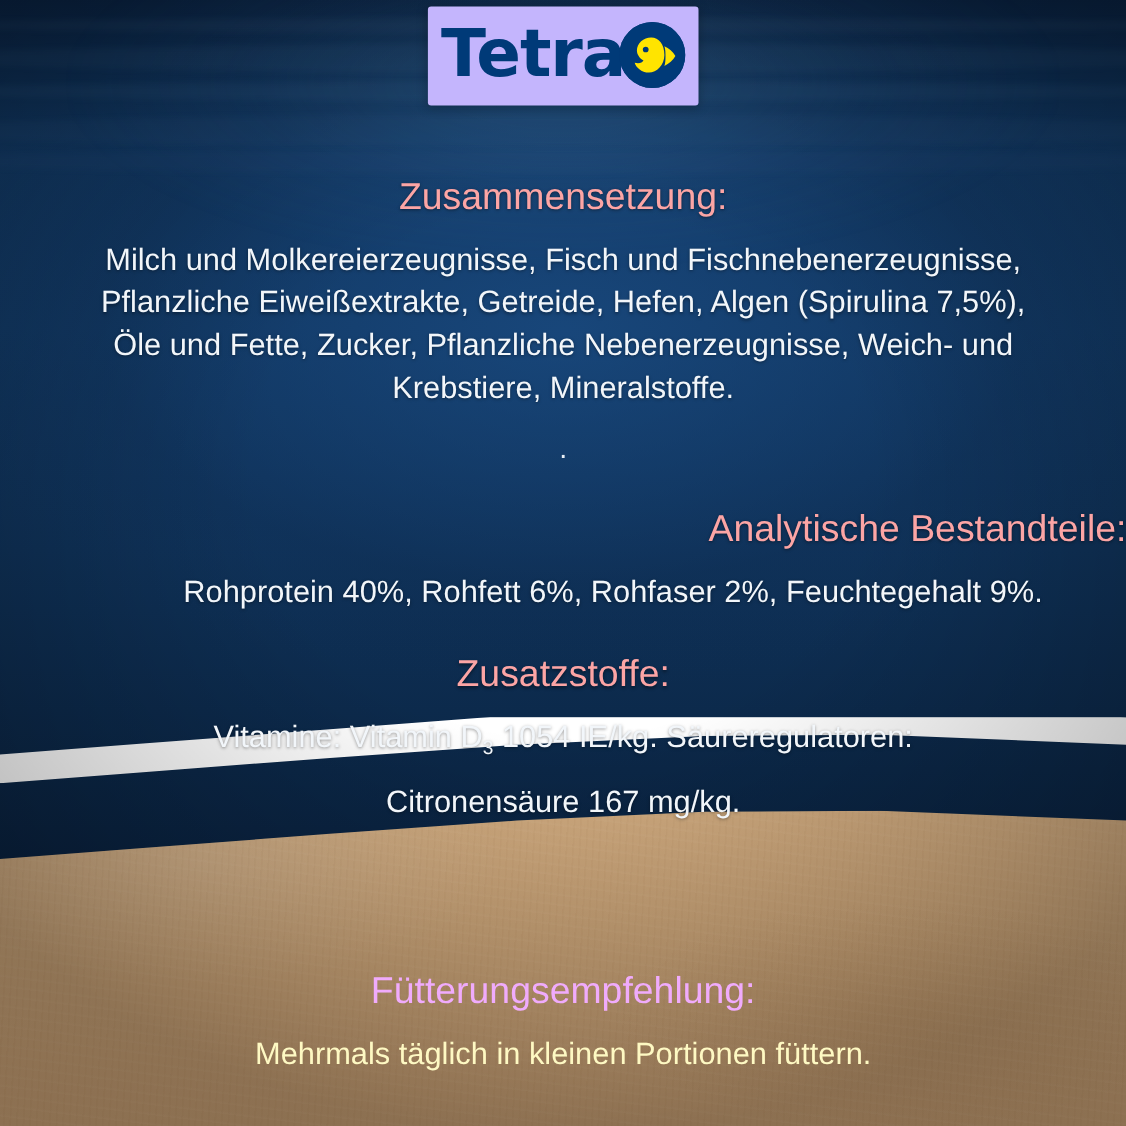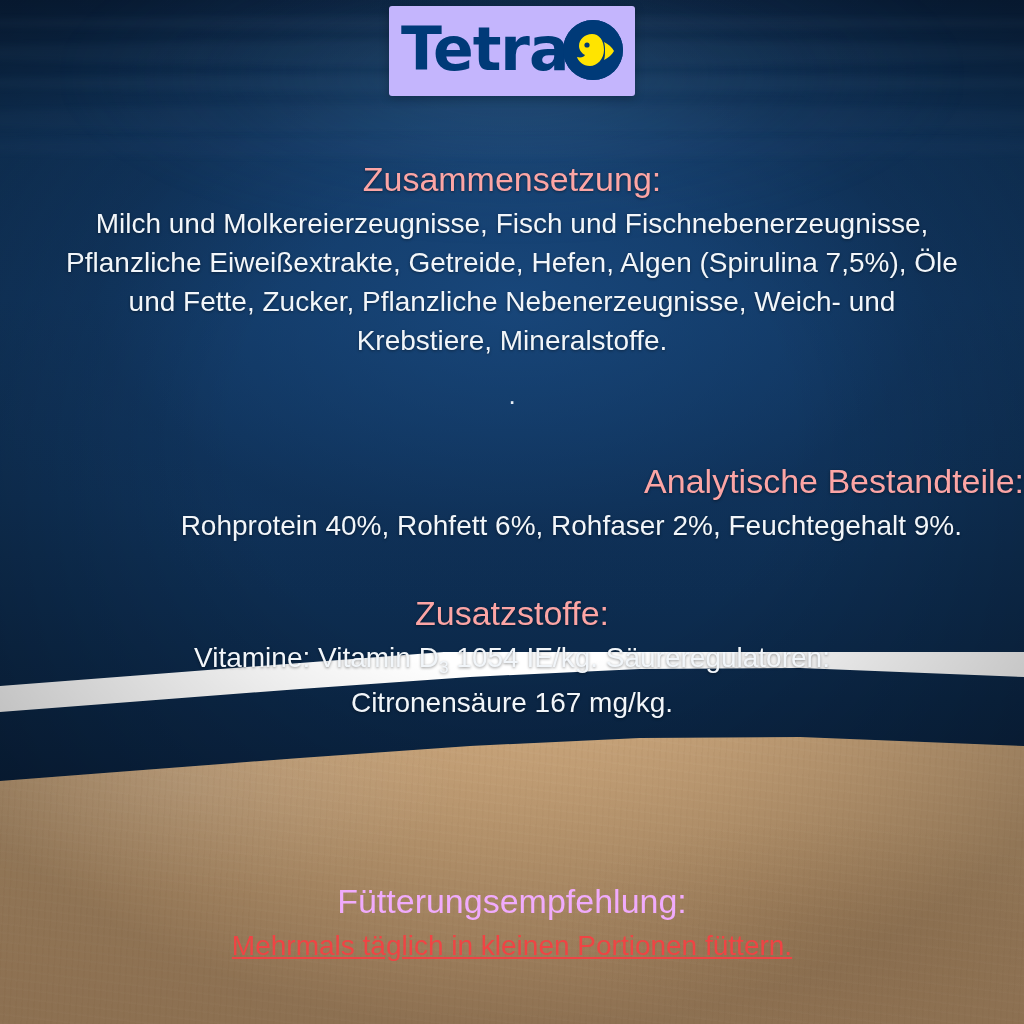--- a/index.html
+++ b/index.html
@@ -161,38 +161,38 @@
 
   h2.heading {
     margin: 0 0 4px 0;
     font-weight: normal;
     font-size: 34px;
     line-height: 42px;
     color: #fca5a5;
     text-shadow: 0 1px 3px rgba(0,0,0,0.45);
   }
   p.body {
-    margin: 2px;
+    margin: 16px;
     font-weight: normal;
     font-size: 28px;
     line-height: 39px;
     color: #f2f6fa;
     text-shadow: 0 1px 3px rgba(0,0,0,0.4);
   }
   .narrow { padding: 0 60px; }
   .dot {
     font-size: 26px;
     line-height: 26px;
     color: #e8eef5;
   }
   sub { font-size: 0.62em; vertical-align: baseline; position: relative; top: 0.33em; }
 
   
   .feeding h2.heading { color: #f0abfc; text-shadow: none; }
-  .feeding p.body { color: #ef4444; text-shadow: none; text-decoration: underline; }
+  .feeding p.body { color: #fef9c3; text-shadow: none; }
 </style>
 </head>
 <body>
 
 <div id="page">
 
   <div class="water">
     <div class="glow"></div>
     <div class="ripple r4"></div>
     <div class="ripple r1"></div>

